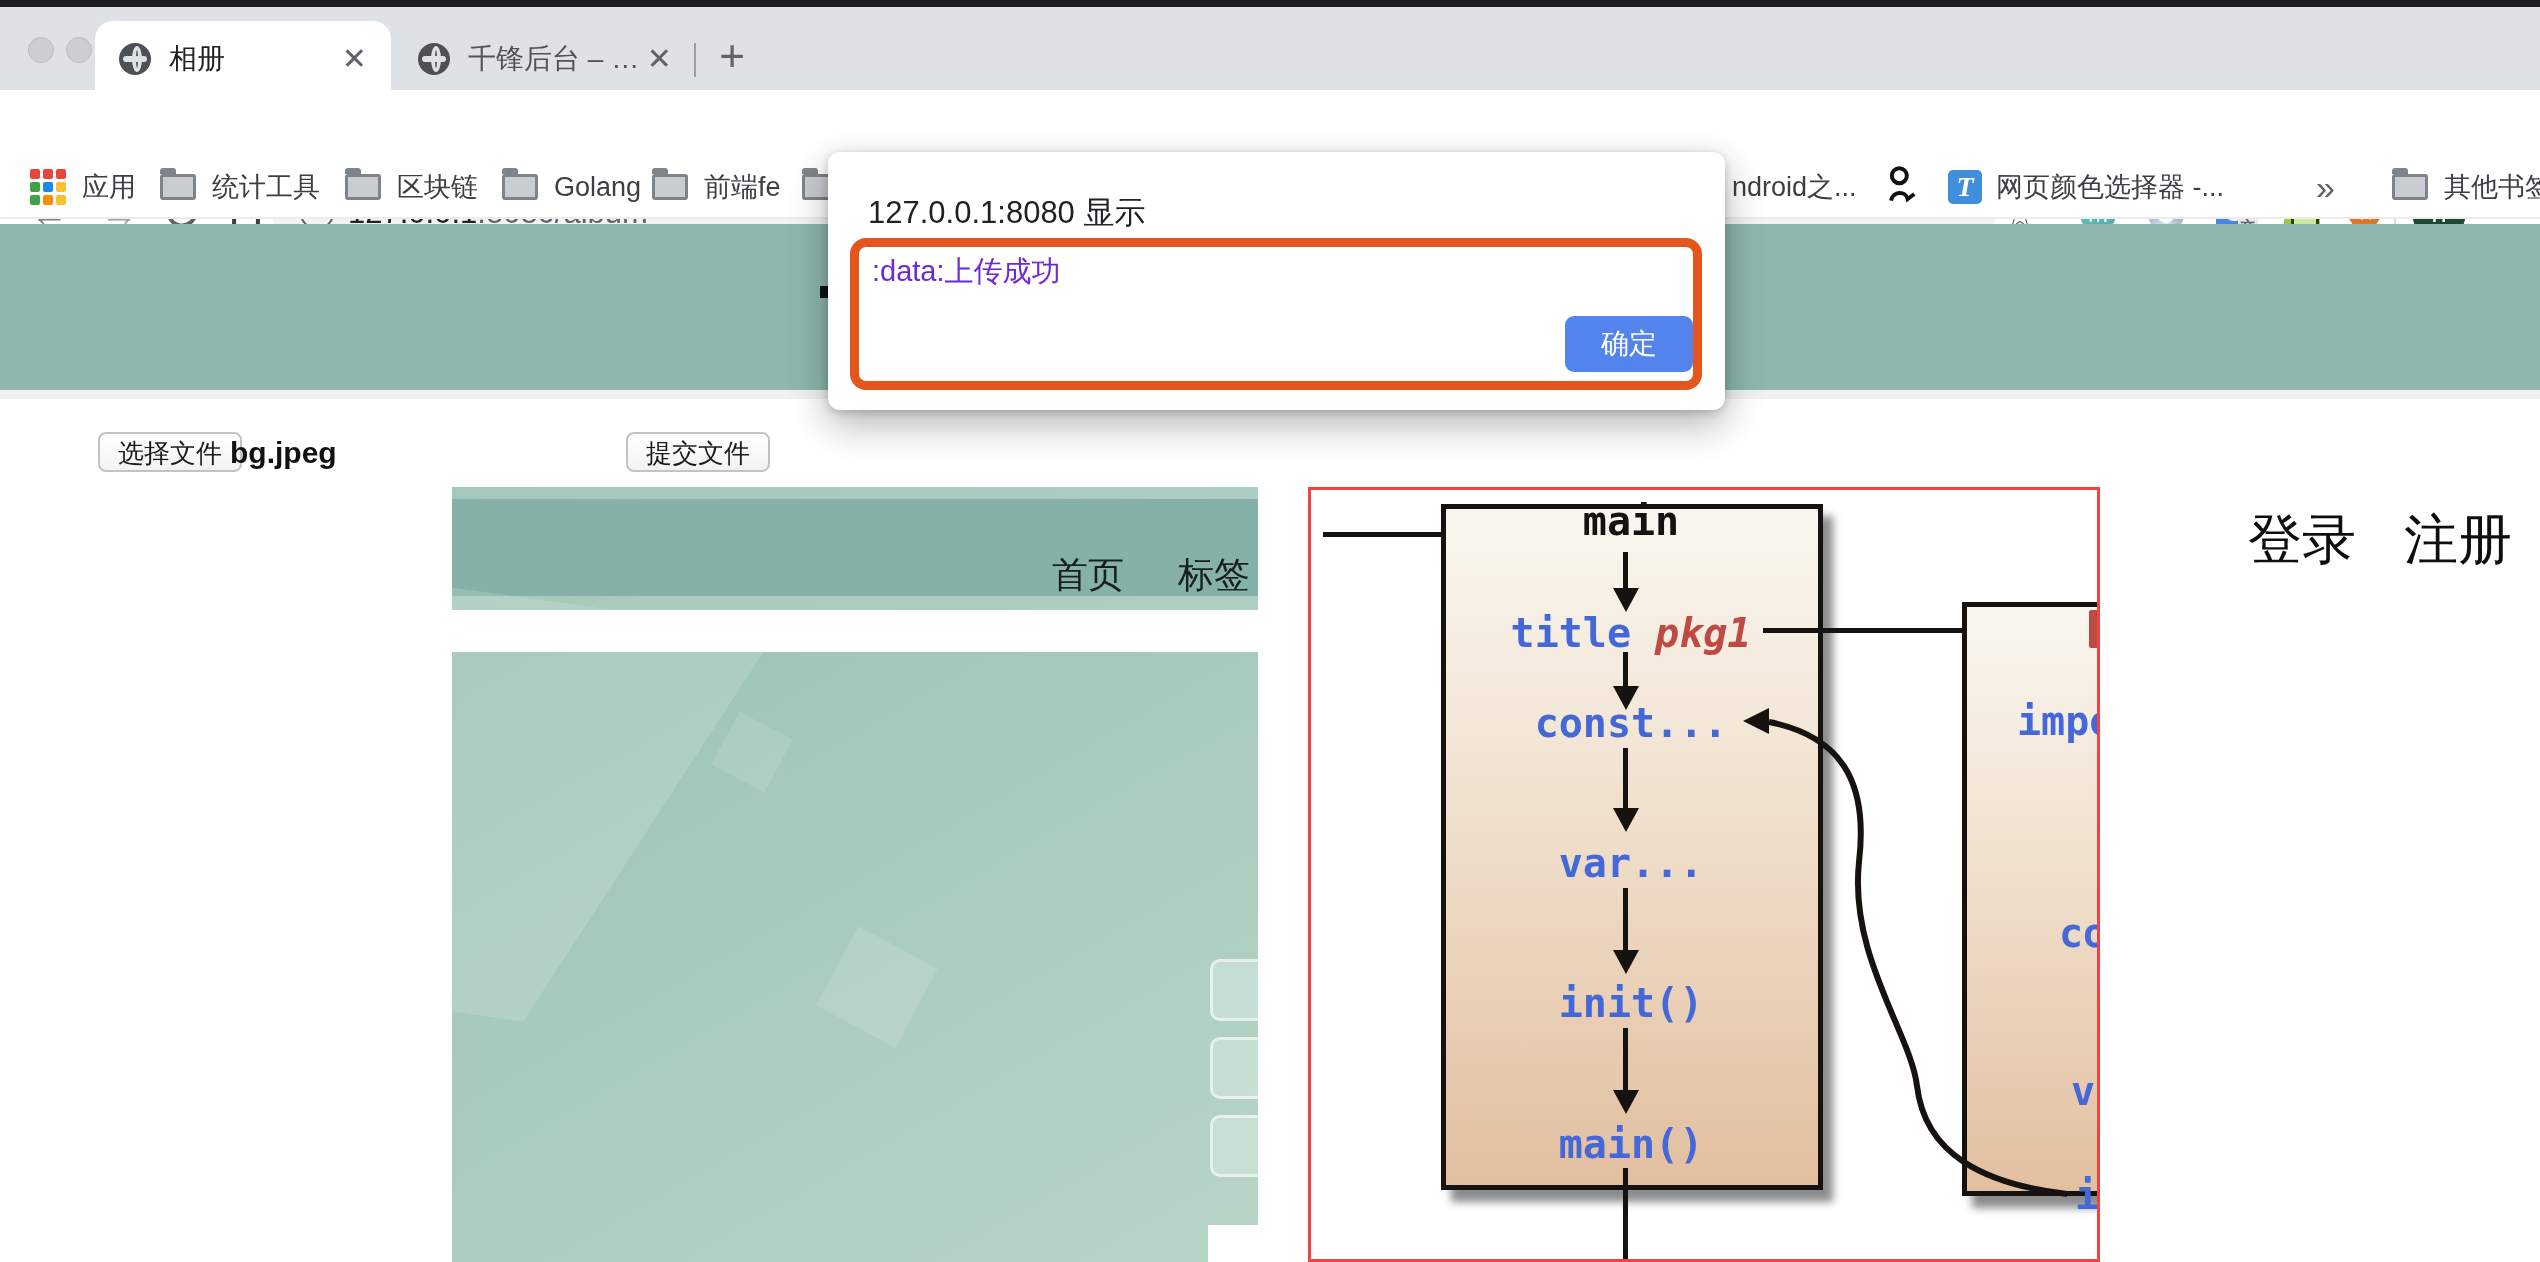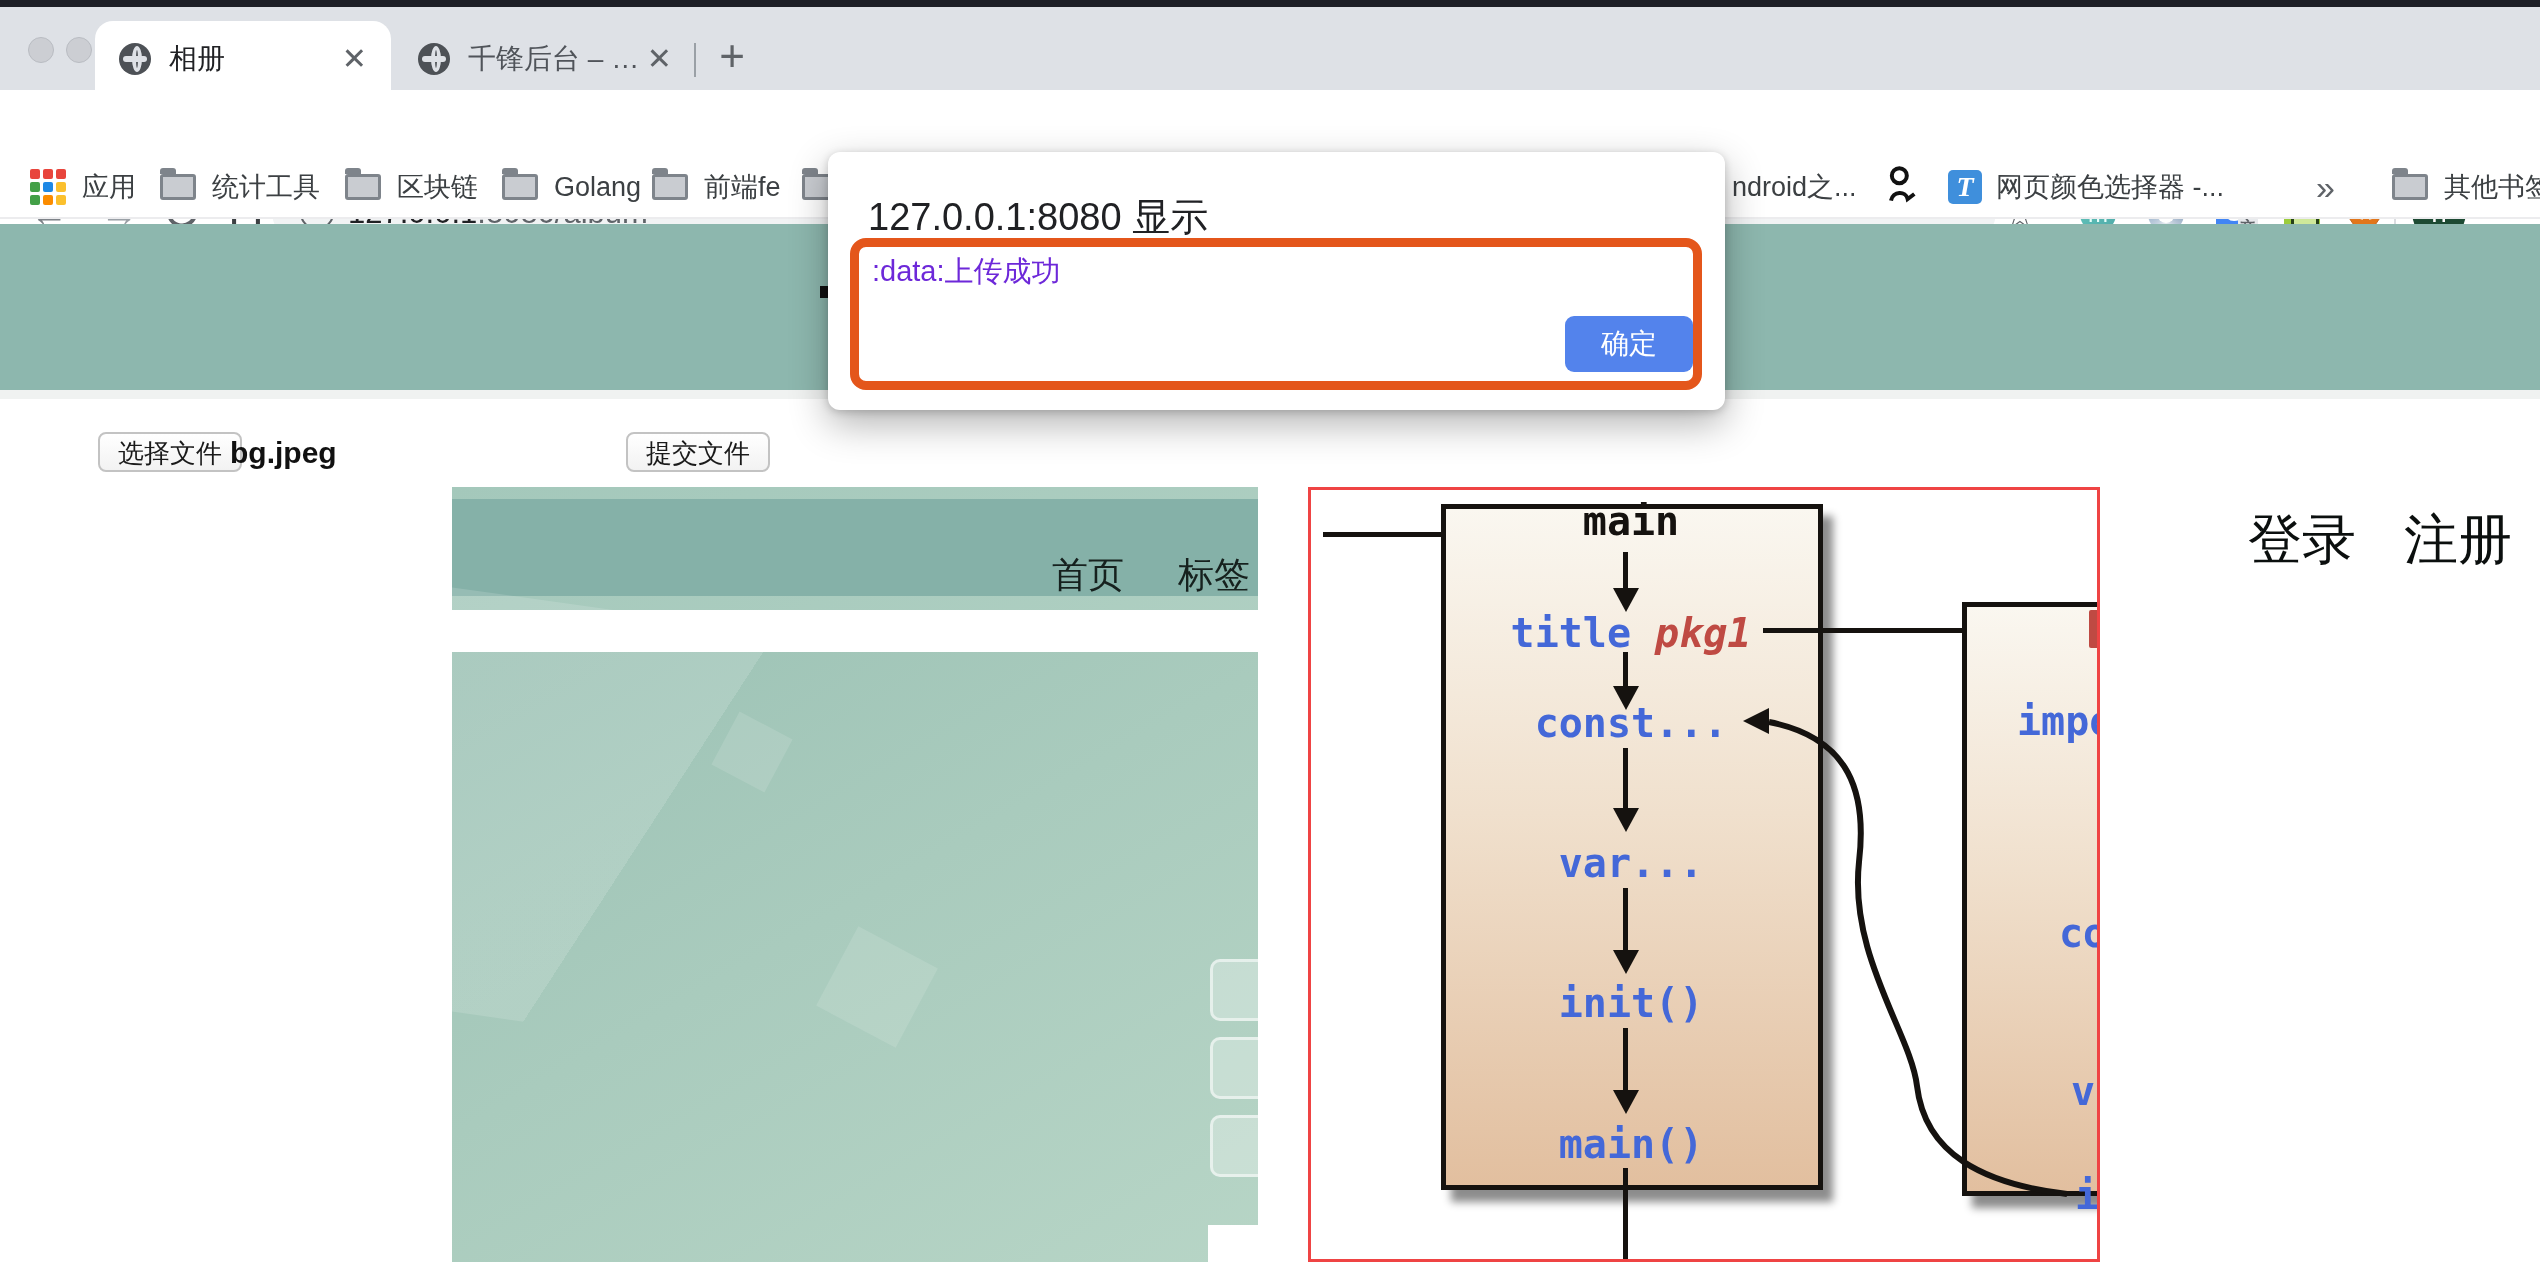--- a/index.html
+++ b/index.html
@@ -87,21 +87,21 @@
   .hline{height:5px;background:#15120f;}
   .vline{width:5px;background:#15120f;}
   .tri-right{width:0;height:0;border-top:13px solid transparent;border-bottom:13px solid transparent;border-left:26px solid #15120f;}
   .tri-down{width:0;height:0;border-left:13px solid transparent;border-right:13px solid transparent;border-top:24px solid #15120f;}
   .tri-left{width:0;height:0;border-top:13px solid transparent;border-bottom:13px solid transparent;border-right:26px solid #15120f;}
   .drow{left:0;width:640px;text-align:center;}
 
   
   #dialog{left:828px;top:152px;width:897px;height:258px;background:#fff;border-radius:12px;
           box-shadow:0 14px 38px rgba(0,0,0,.3),0 2px 8px rgba(0,0,0,.18);z-index:50;}
-  #dlg-title{left:40px;top:40px;font-size:38px;color:#202124;}
+  #dlg-title{left:40px;top:40px;font-size:31px;color:#202124;}
   #focus-ring{left:22px;top:86px;width:852px;height:152px;border:9px solid #e4561b;border-radius:16px;box-sizing:border-box;}
   #dlg-msg{left:44px;top:100px;font-size:29px;color:#6d28d9;}
   #dlg-ok{left:737px;top:164px;width:128px;height:56px;background:#5383ec;border-radius:9px;color:#fff;font-size:28px;text-align:center;line-height:56px;}
 </style>
 </head>
 <body>
 
 <div id="root">
 
   <div class="abs" id="top-strip"></div>

